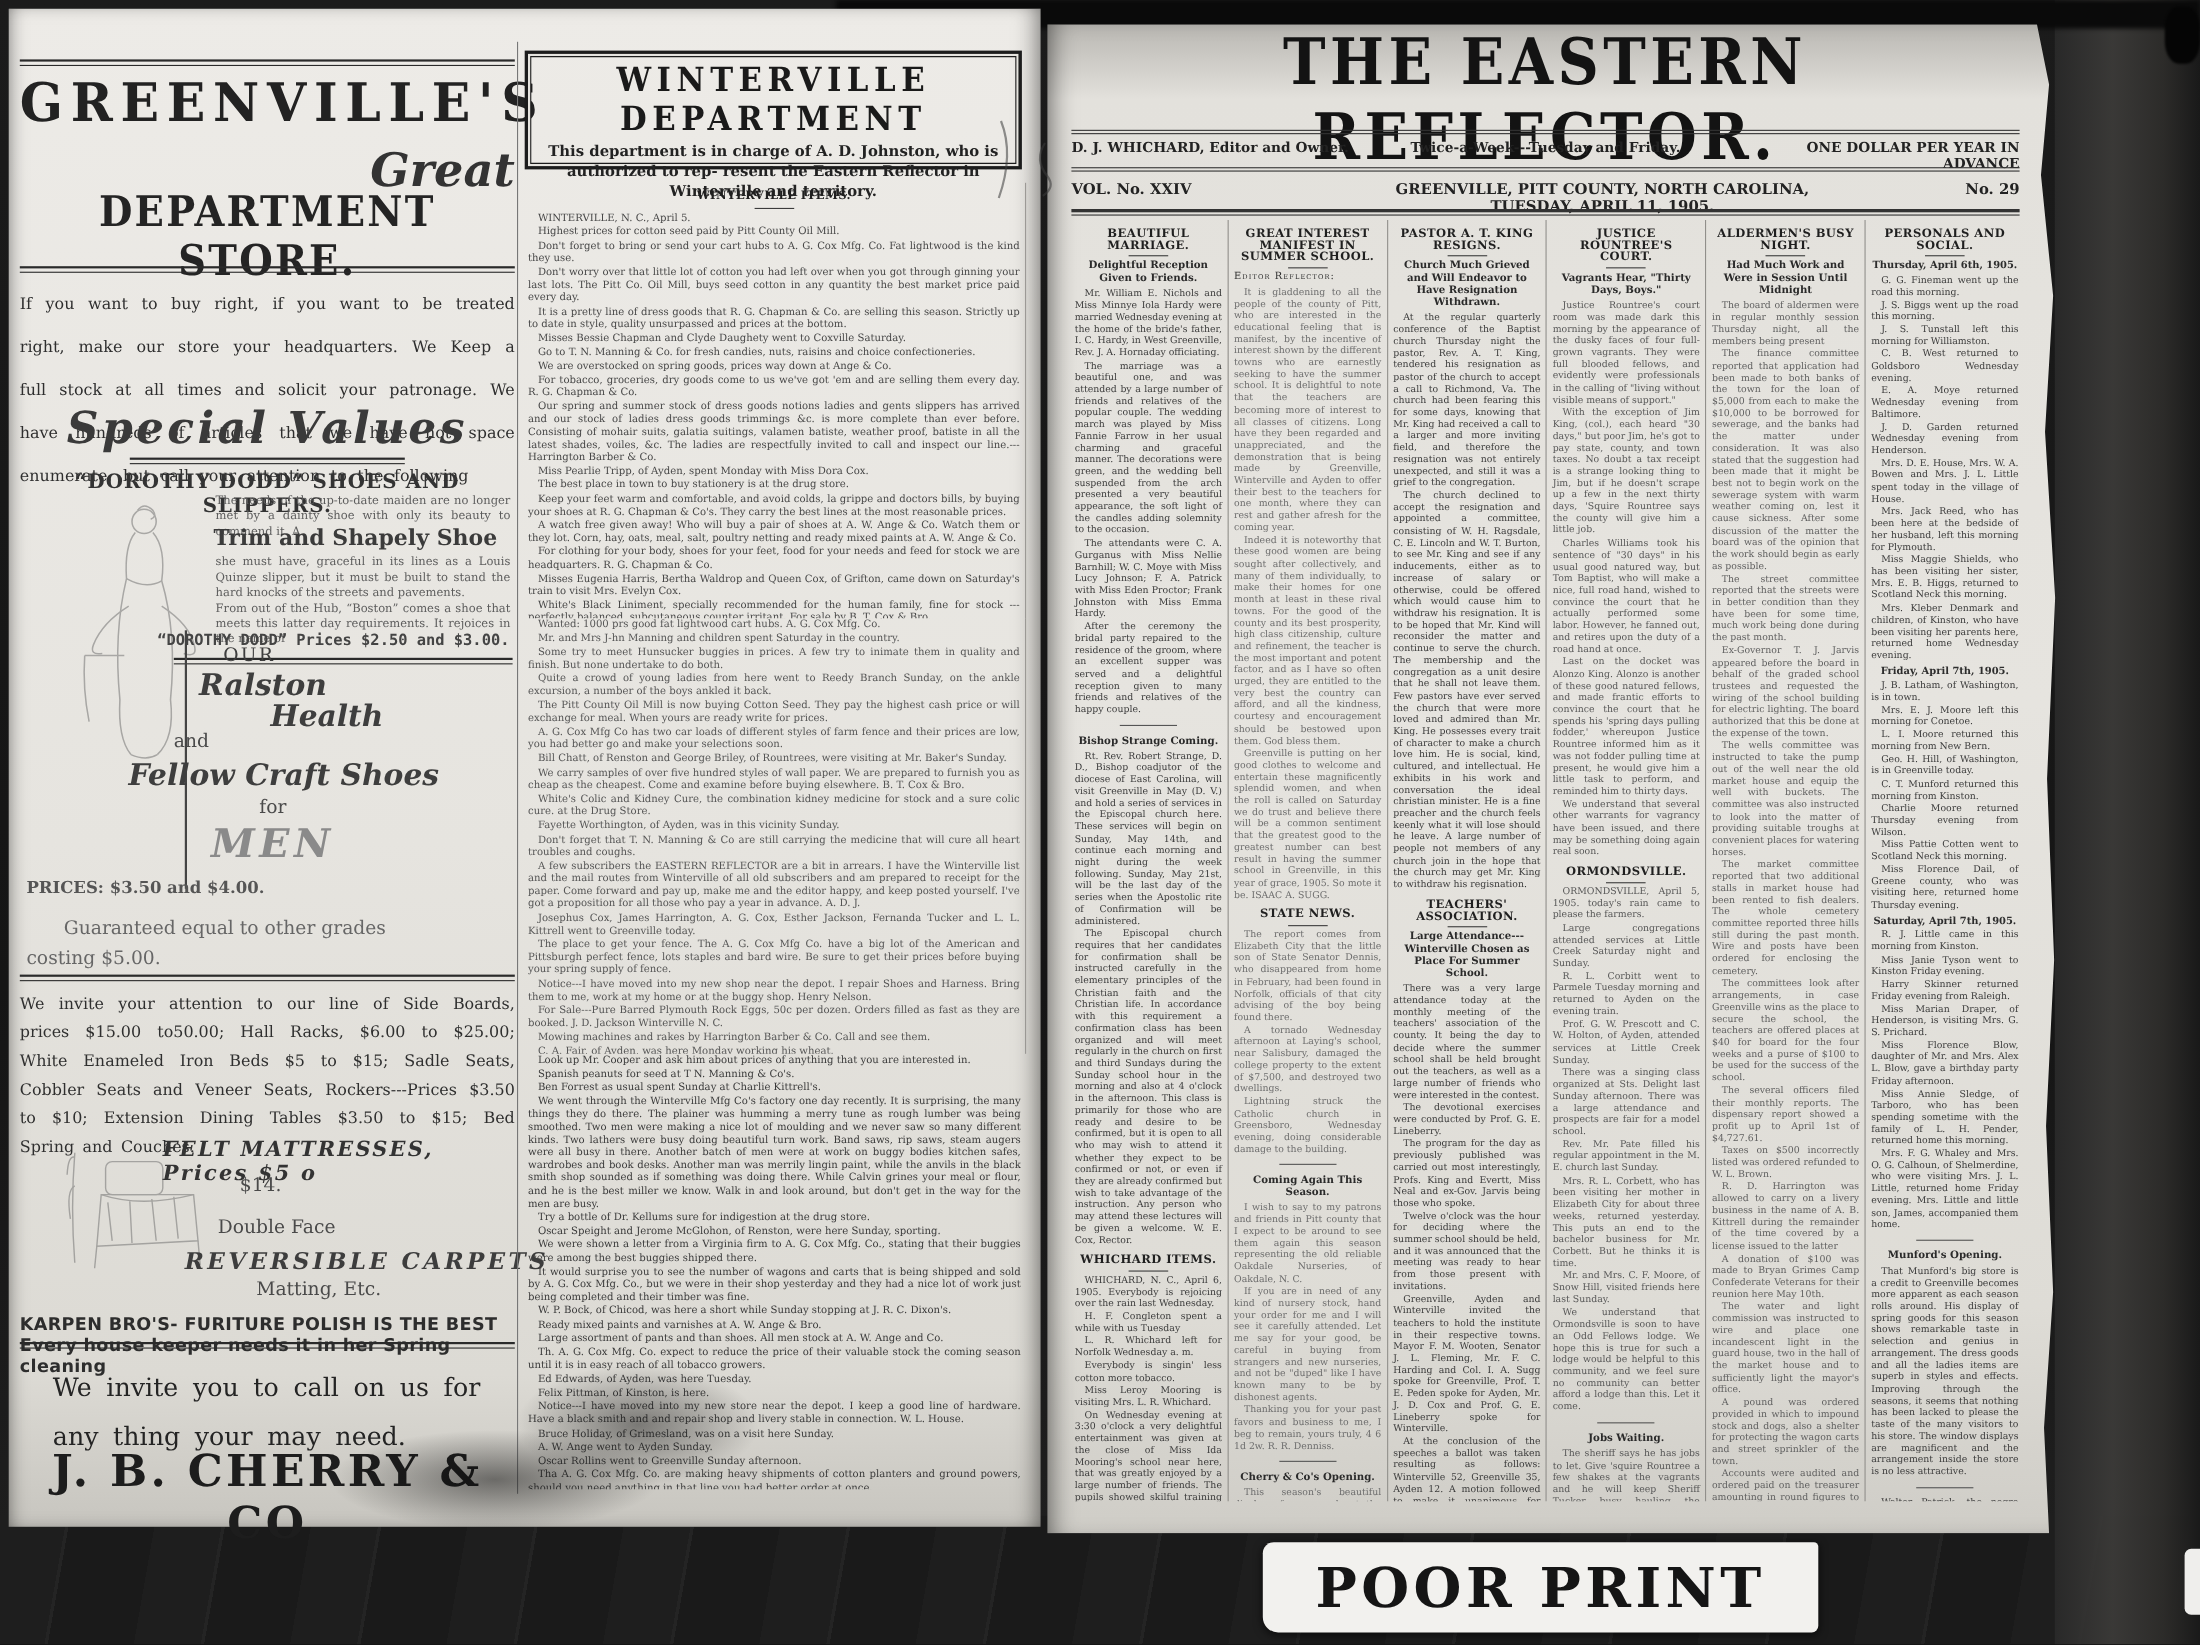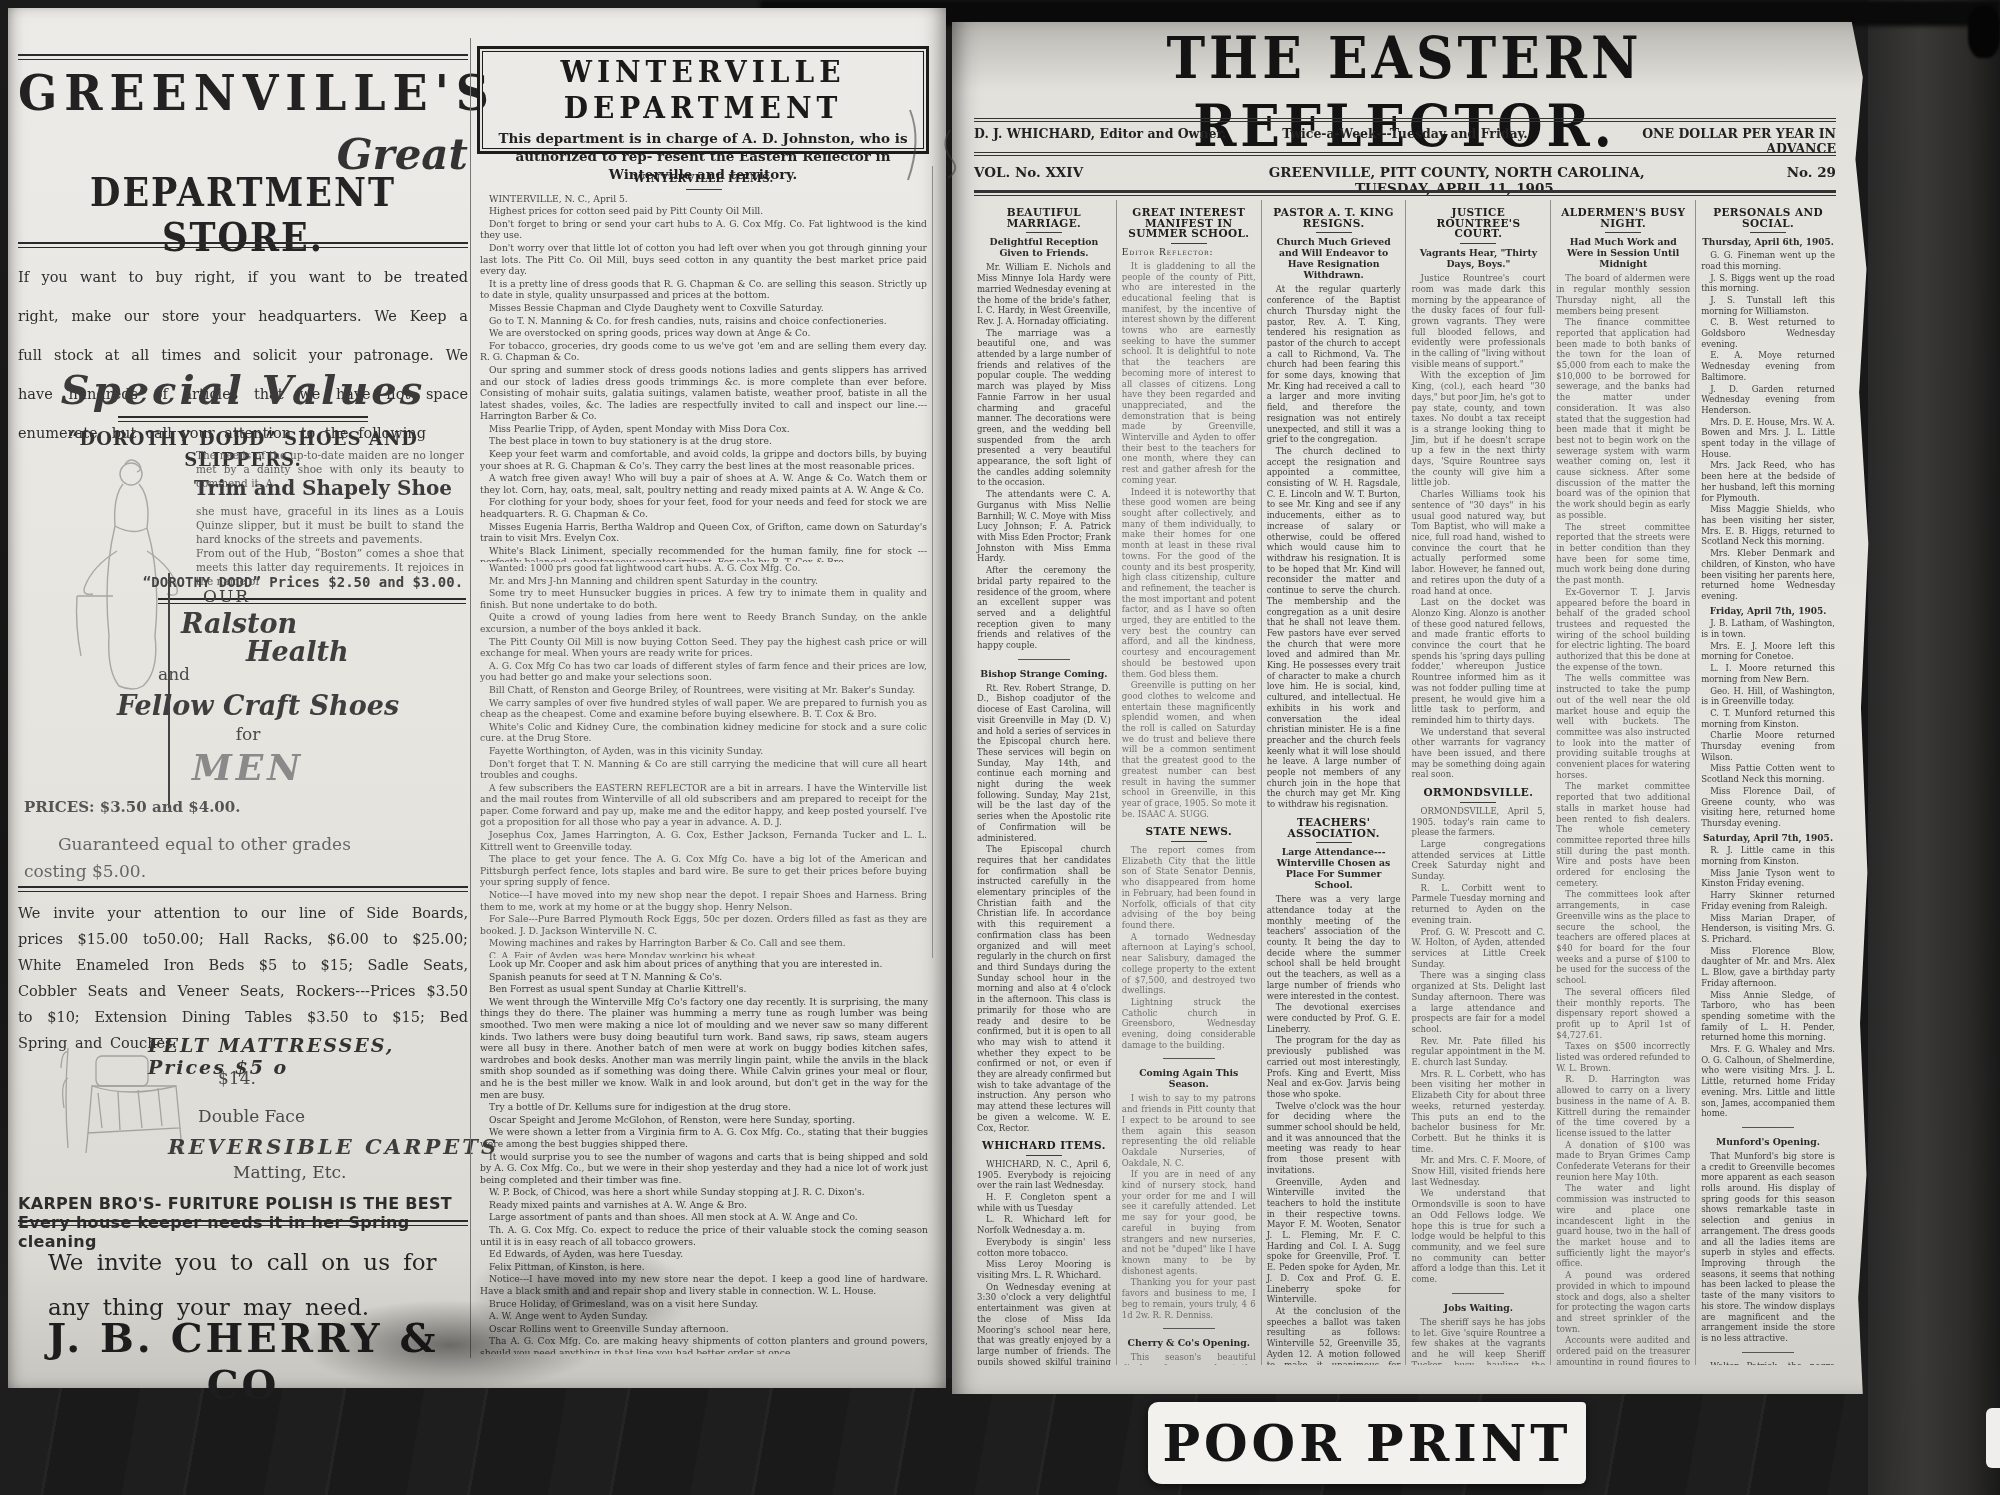--- a/index.html
+++ b/index.html
@@ -78,21 +78,21 @@
   .np-col:nth-child(4){color:#585858;}
   .np-col:nth-child(5){color:#616161;}
   .np-h{font-size:10.5px;font-weight:bold;text-align:center;letter-spacing:.4px;color:#1f1f1f;margin:7px 0 2px;}
   .np-h::after{content:"";display:block;width:36px;border-top:1px solid #3c3c3c;margin:4px auto 3px;}
   .np-s{font-size:9.3px;font-weight:bold;text-align:center;line-height:11px;margin:2px 0 4px;color:#2a2a2a;}
   .np-b{font-size:9px;letter-spacing:1px;text-align:left;margin:3px 0;font-variant:small-caps;color:#2f2f2f;}
   .np-d{font-size:9px;font-weight:bold;text-align:center;margin:4px 0 2px;color:#2d2d2d;}
   .np-p{text-indent:9px;margin:0 0 1px;}
   .np-hr{width:52px;border-top:1px solid #555;margin:8px auto;}
   
-  .poorprint{position:absolute;left:1148px;top:1402px;width:438px;height:82px;background:#f2f1ee;border-radius:10px 4px 6px 14px;
+  .poorprint{position:absolute;left:1148px;top:1402px;width:505px;height:82px;background:#f2f1ee;border-radius:10px 4px 6px 14px;
     box-shadow:0 2px 8px rgba(0,0,0,.6);display:flex;align-items:center;justify-content:center;}
   .poorprint span{font-size:50px;font-weight:bold;letter-spacing:4px;color:#151515;}
   .card-edge{position:absolute;left:1986px;top:1408px;width:14px;height:60px;background:#efeeec;border-radius:6px 0 0 6px;}
   svg.sketch{opacity:.5;}
 </style>
 </head>
 <body>
 
 <div class="canvas">
   <div class="floor"></div>
@@ -321,21 +321,21 @@
           <div class="np-p">Last on the docket was Alonzo King.  Alonzo is another of these good natured fellows, and made frantic efforts to convince the court that he spends his 'spring days pulling fodder,' whereupon Justice Rountree informed him as it was not fodder pulling time at present, he would give him a little task to perform, and reminded him to thirty days.</div>
           <div class="np-p">We understand that several other warrants for vagrancy have been issued, and there may be something doing again real soon.</div>
           <div class="np-h">ORMONDSVILLE.</div>
           <div class="np-p">ORMONDSVILLE, April 5, 1905. today's rain came to please the farmers.</div>
           <div class="np-p">Large congregations attended services at Little Creek Saturday night and Sunday.</div>
           <div class="np-p">R. L. Corbitt went to Parmele Tuesday morning and returned to Ayden on the evening train.</div>
           <div class="np-p">Prof. G. W. Prescott and C. W. Holton, of Ayden, attended services at Little Creek Sunday.</div>
           <div class="np-p">There was a singing class organized at Sts. Delight last Sunday afternoon.  There was a large attendance and prospects are fair for a model school.</div>
           <div class="np-p">Rev. Mr. Pate filled his regular appointment in the M. E. church last Sunday.</div>
           <div class="np-p">Mrs. R. L. Corbett, who has been visiting her mother in Elizabeth City for about three weeks, returned yesterday.  This puts an end to the bachelor business for Mr. Corbett.  But he thinks it is time.</div>
-          <div class="np-p">Mr. and Mrs. C. F. Moore, of Snow Hill, visited friends here last Wednesday.</div>
+          <div class="np-p">Mr. and Mrs. C. F. Moore, of Snow Hill, visited friends here last Sunday.</div>
           <div class="np-p">We understand that Ormondsville is soon to have an Odd Fellows lodge.  We hope this is true for such a lodge would be helpful to this community, and we feel sure no community can better afford a lodge than this.  Let it come.</div>
           <div class="np-hr"></div>
           <div class="np-s">Jobs Waiting.</div>
           <div class="np-p">The sheriff says he has jobs to let.  Give 'squire Rountree a few shakes at the vagrants and he will keep Sheriff Tucker busy hauling the fellows to whom the jobs are given.</div>
         </div>
         <div class="np-col">
           <div class="np-h">ALDERMEN'S BUSY NIGHT.</div>
           <div class="np-s">Had Much Work and Were in Session Until Midnight</div>
           <div class="np-p">The board of aldermen were in regular monthly session Thursday night, all the members being present</div>
           <div class="np-p">The finance committee reported that application had been made to both banks of the town for the loan of $5,000 from each to make the $10,000 to be borrowed for sewerage, and the banks had the matter under consideration.  It was also stated that the suggestion had been made that it might be best not to begin work on the sewerage system with warm weather coming on, lest it cause sickness.  After some discussion of the matter the board was of the opinion that the work should begin as early as possible.</div>

